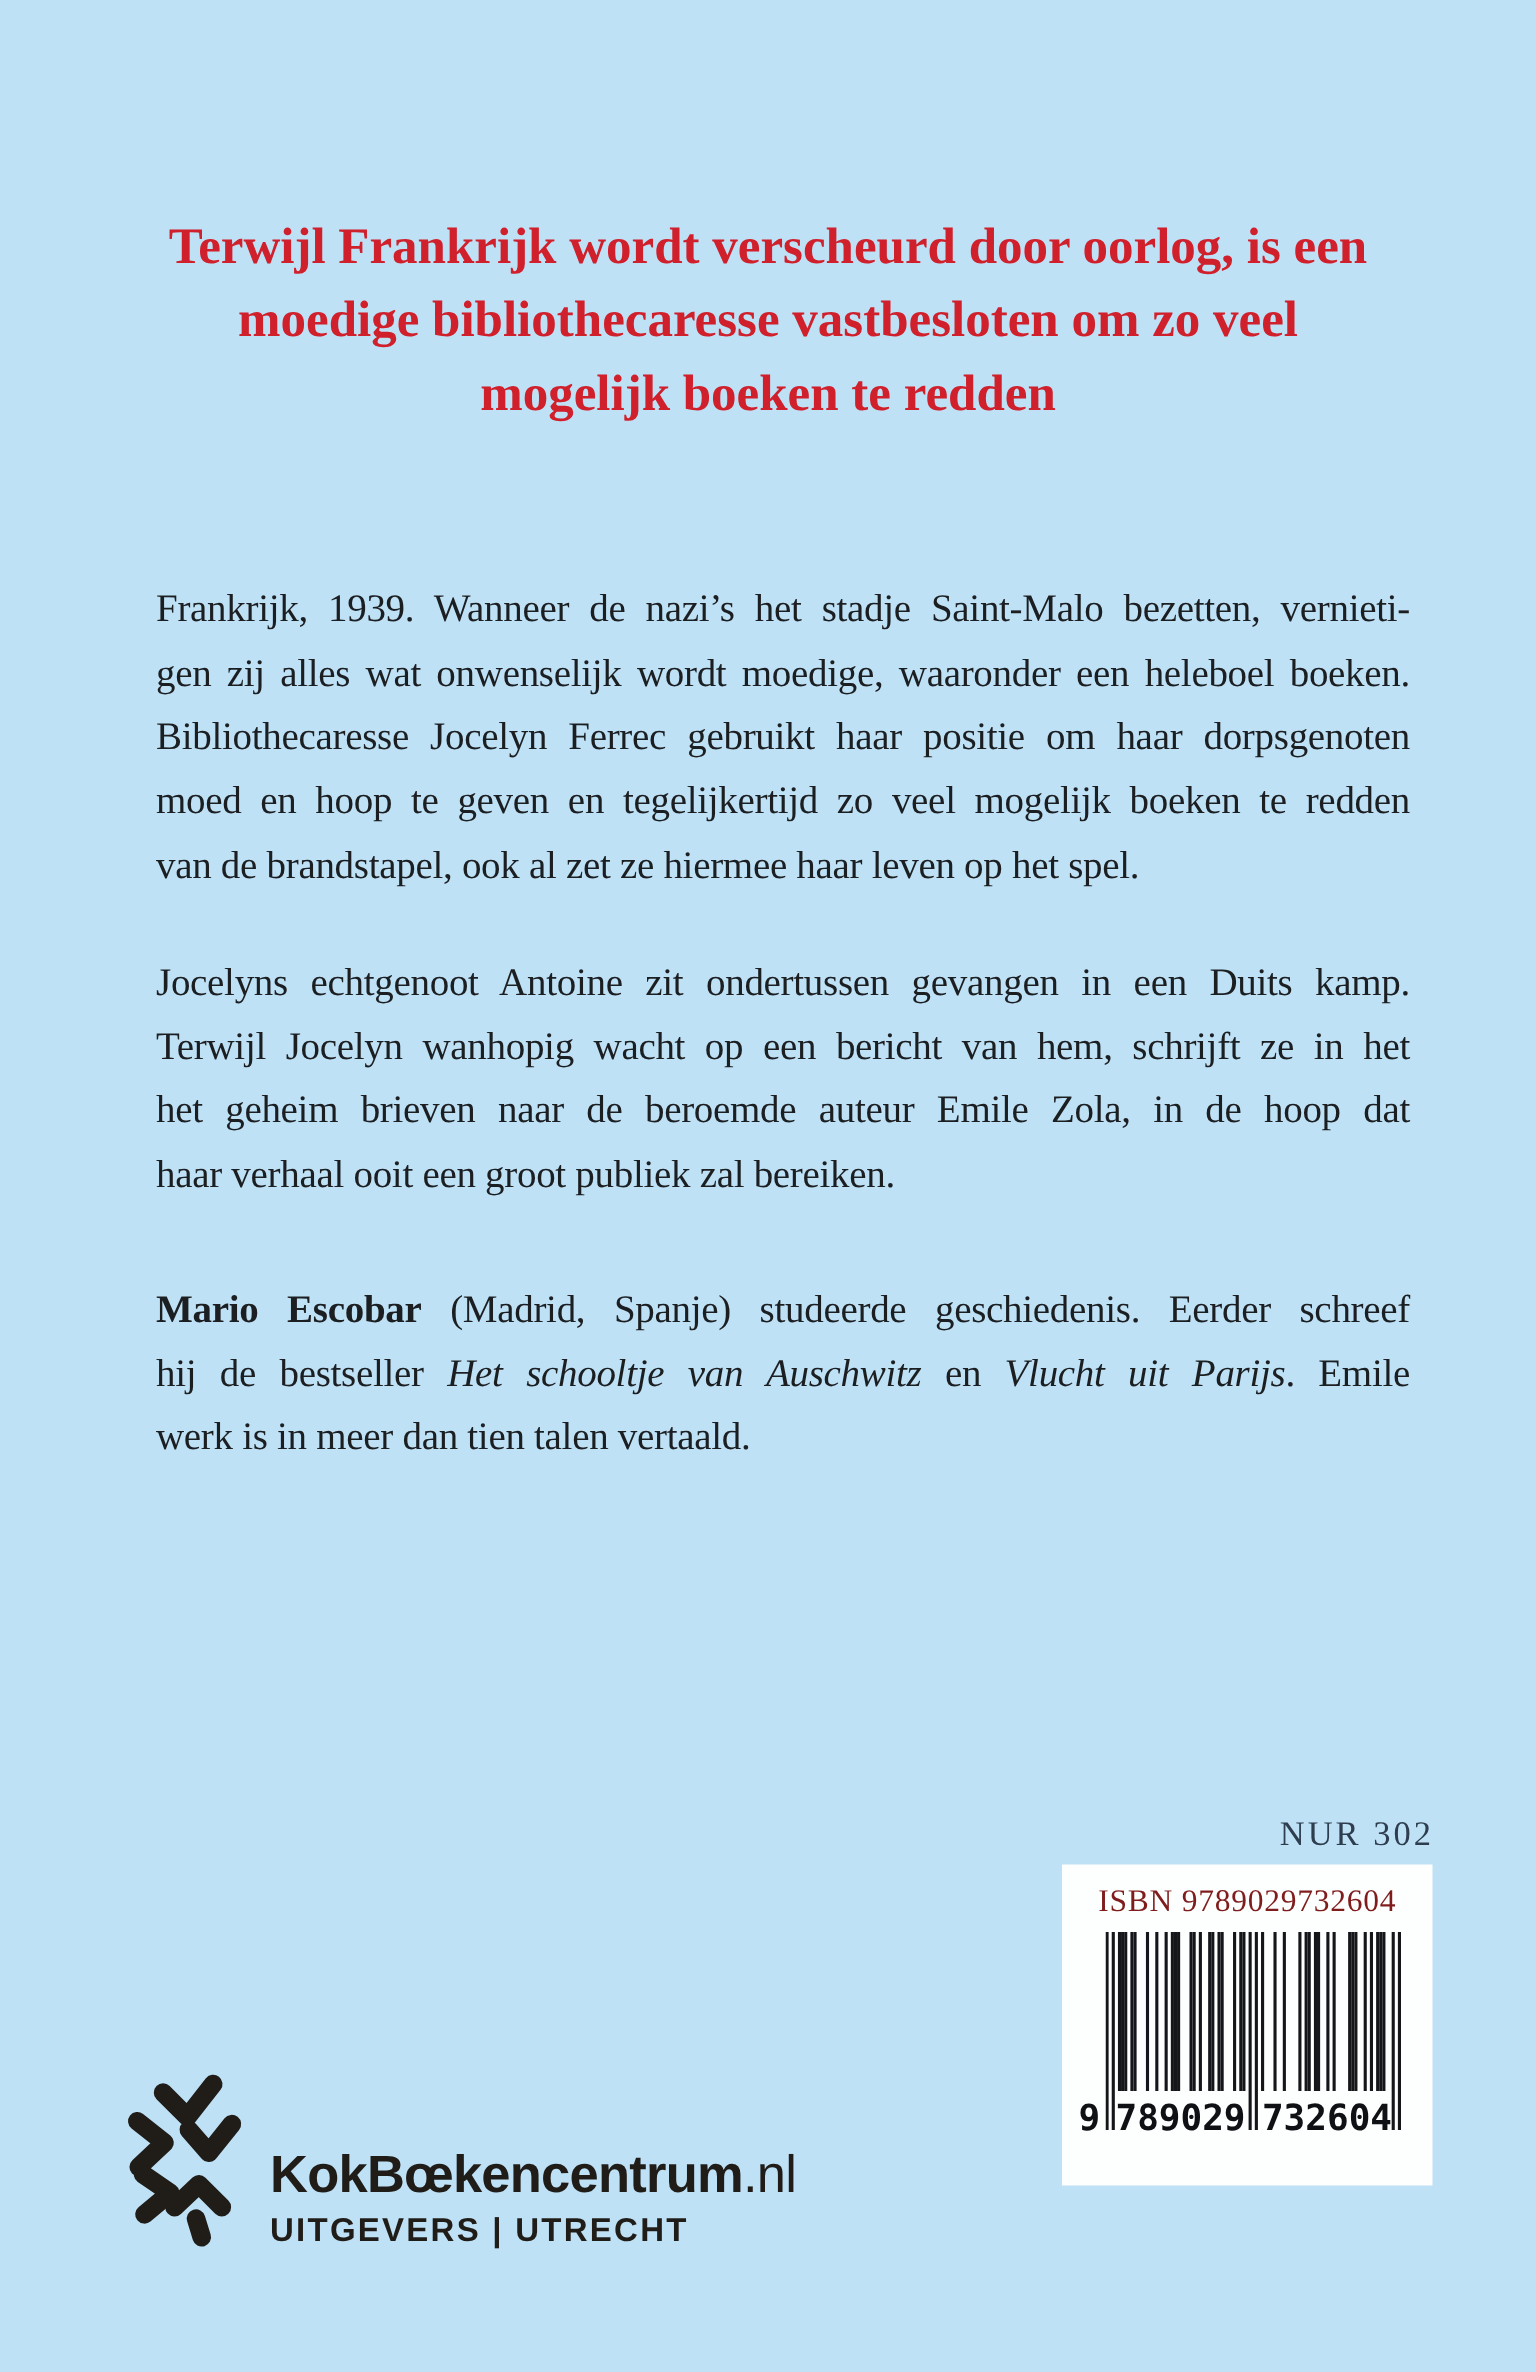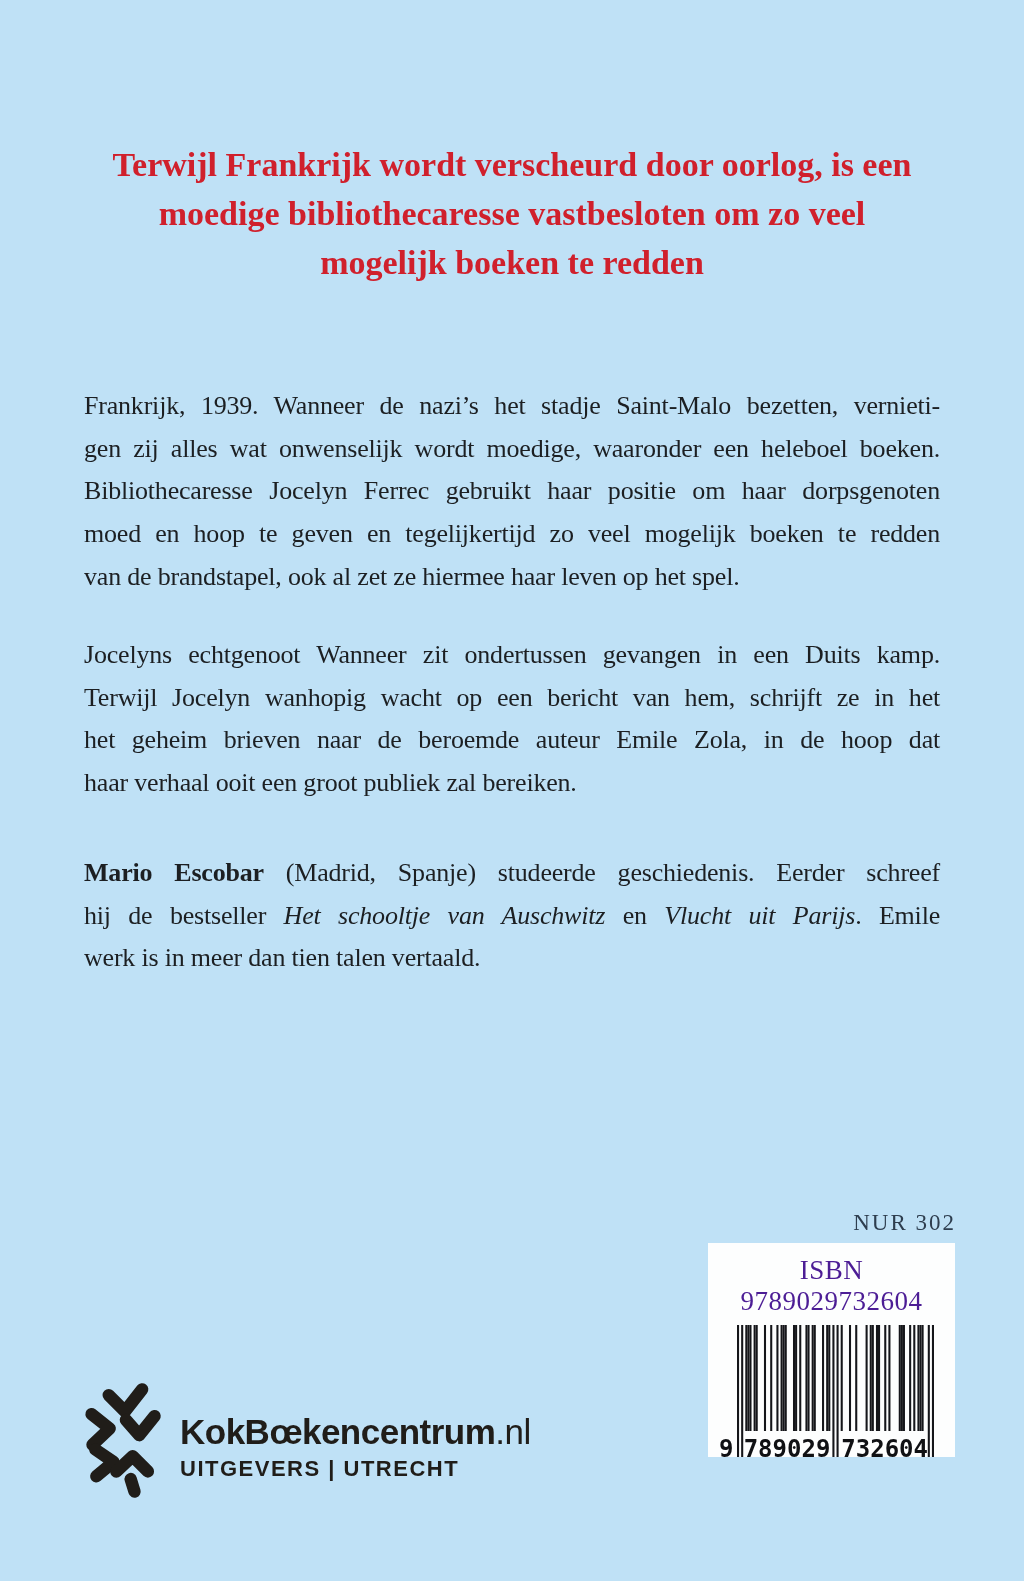--- a/index.html
+++ b/index.html
@@ -18,49 +18,49 @@
     position:absolute;left:84px;width:856px;top:140px;
     color:var(--red);font-weight:700;font-size:34px;line-height:49px;
     text-align:center;
   }
   .headline .hl{white-space:nowrap;}
   
   .para{position:absolute;left:84px;width:856px;font-size:26px;line-height:42.7px;letter-spacing:-0.2px;}
   .p1{top:385px;}
   .p2{top:634px;}
   .bio{top:852px;}
-  .jl{text-align:justify;text-align-last:justify;white-space:nowrap;}
+  .jl{text-align:justify;text-align-last:justify;white-space:nowrap;margin-left:20px;}
   .jl-end{text-align-last:left;}
   .b{font-weight:700;}
   .i{font-style:italic;}
   
   .nur{
     position:absolute;top:1210px;right:68px;
     font-size:23px;letter-spacing:2px;color:var(--nur);
   }
   
   .isbn-box{
     position:absolute;left:708px;top:1243px;width:247px;height:214px;
     background:var(--box);text-align:center;
   }
   .isbn-label{
-    margin-top:12px;font-size:27px;letter-spacing:0.5px;color:#4c1d95;
+    margin-top:12px;font-size:21px;letter-spacing:0.5px;color:#7f1d1d;
   }
   .bars-wrap{position:relative;width:225px;height:148px;margin:8px auto 0;}
   .bars-wrap svg{position:absolute;left:18px;top:0;}
   .bc-digit{
     position:absolute;top:110px;
     font-family:"DejaVu Sans Mono", monospace;font-weight:700;
     font-size:24px;color:#101114;line-height:28px;
   }
   .bc-d0{left:0px;width:18px;text-align:left;}
   .bc-d1{left:24px;width:88px;text-align:center;}
   .bc-d2{left:121px;width:88px;text-align:right;}
   
-  .logo{position:absolute;left:82px;top:1378px;display:flex;align-items:center;}
+  .logo{position:absolute;left:82px;top:1378px;display:flex;align-items:flex-end;}
   .logo-icon{flex:0 0 auto;}
   .logo-text{margin-left:14px;padding-top:16px;font-family:"Liberation Sans", sans-serif;color:var(--logo);}
   .logo-name{font-size:35px;font-weight:800;letter-spacing:-0.5px;line-height:38px;}
   .logo-name .suffix{font-weight:400;}
   .logo-tagline{margin-top:5px;font-size:22px;font-weight:700;letter-spacing:1.5px;}
 </style>
 </head>
 <body>
 
 <div class="page">
@@ -73,21 +73,21 @@
 
   <div class="para p1">
     <div class="jl">Frankrijk, 1939. Wanneer de nazi’s het stadje Saint-Malo bezetten, vernieti-</div>
     <div class="jl">gen zij alles wat onwenselijk wordt moedige, waaronder een heleboel boeken.</div>
     <div class="jl">Bibliothecaresse Jocelyn Ferrec gebruikt haar positie om haar dorpsgenoten</div>
     <div class="jl">moed en hoop te geven en tegelijkertijd zo veel mogelijk boeken te redden</div>
     <div class="jl jl-end">van de brandstapel, ook al zet ze hiermee haar leven op het spel.</div>
   </div>
 
   <div class="para p2">
-    <div class="jl">Jocelyns echtgenoot Wanneer zit ondertussen gevangen in een Duits kamp.</div>
+    <div class="jl">Jocelyns echtgenoot Antoine zit ondertussen gevangen in een Duits kamp.</div>
     <div class="jl">Terwijl Jocelyn wanhopig wacht op een bericht van hem, schrijft ze in het</div>
     <div class="jl">het geheim brieven naar de beroemde auteur Emile Zola, in de hoop dat</div>
     <div class="jl jl-end">haar verhaal ooit een groot publiek zal bereiken.</div>
   </div>
 
   <div class="para bio">
     <div class="jl"><span class="b">Mario Escobar</span><span> (Madrid, Spanje) studeerde geschiedenis. Eerder schreef</span></div>
     <div class="jl"><span>hij de bestseller </span><span class="i">Het schooltje van Auschwitz</span><span> en </span><span class="i">Vlucht uit Parijs</span><span>. Emile</span></div>
     <div class="jl jl-end">werk is in meer dan tien talen vertaald.</div>
   </div>

